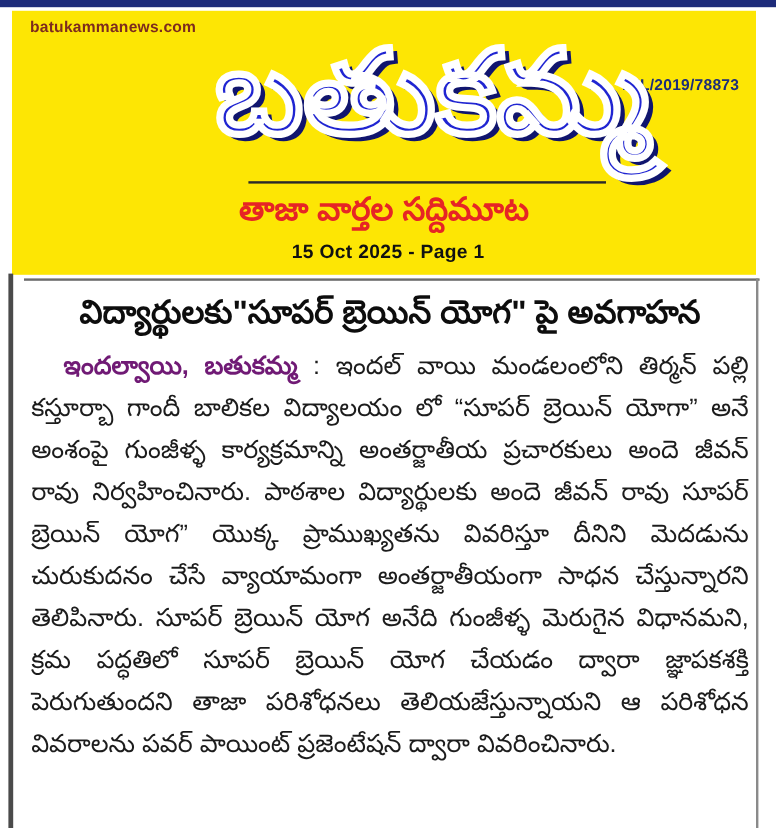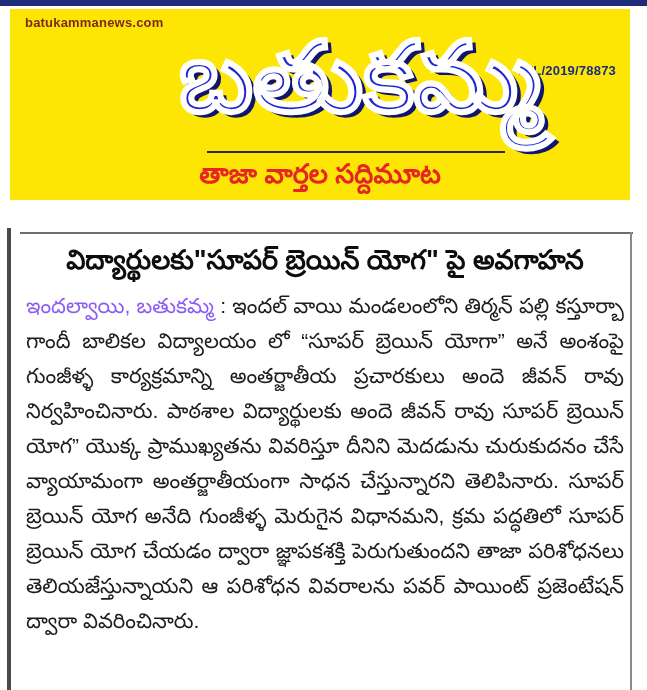--- a/index.html
+++ b/index.html
@@ -4,21 +4,21 @@
 <style>
   html,body{margin:0;padding:0;background:#ffffff;}
   body{font-family:"Liberation Sans","DejaVu Sans",sans-serif;}
   .page{
     position:relative;width:647px;height:690px;background:#ffffff;overflow:hidden;
   }
   .top-strip{
     position:absolute;left:0;top:0;width:647px;height:6px;background:#1d2b7a;
   }
   .masthead{
-    position:absolute;left:10px;top:9px;width:620px;height:191px;background:#fde604;
+    position:absolute;left:10px;top:9px;width:620px;height:220px;background:#fde604;
   }
   .site-url{
     position:absolute;left:15px;top:6px;font-size:13px;color:#7d2b1e;font-weight:bold;letter-spacing:.2px;
   }
   .reg-no{
     position:absolute;right:14px;top:6px;font-size:13px;color:#1b2d7a;font-weight:bold;letter-spacing:.2px;margin-top:48px;
   }
   .logo{
     position:absolute;left:0;top:8px;width:620px;text-align:center;
     font-size:98px;line-height:120px;font-weight:bold;color:#2025d2;
@@ -48,38 +48,39 @@
     position:absolute;left:630px;top:232px;width:2px;height:458px;background:#8a8a8a;
   }
   .headline{
     position:absolute;left:25px;top:240px;width:600px;text-align:center;
     font-size:27px;line-height:40px;font-weight:bold;color:#0d0d0d;
   }
   .body-text{
     position:absolute;left:26px;top:288px;width:598px;
     font-size:21px;line-height:35px;color:#1c1c1c;text-align:justify;
   }
-  .dateline-red{color:#8b5cf6;font-weight:normal;}
+  .dateline-red{color:#701a75;font-weight:bold;margin-left:27px;}
   .dateline-sep{color:#1c1c1c;}
 </style>
 </head>
 <body>
 
 <div class="page">
 
   <div class="top-strip"></div>
 
   <div class="masthead">
     <div class="site-url">batukammanews.com</div>
     <div class="reg-no">TEL/2019/78873</div>
     <div class="logo">బతుకమ్మ</div>
     <div class="logo-underline"></div>
     <div class="tagline">తాజా వార్తల సద్దిమూట</div>
   </div>
 
+  <div class="date-bar">15 Oct 2025 - Page 1</div>
 
   <div class="article-left-bar"></div>
   <div class="article-top-rule"></div>
   <div class="article-right-bar"></div>
 
   <div class="headline">విద్యార్థులకు"సూపర్ బ్రెయిన్ యోగ" పై అవగాహన</div>
 
   <div class="body-text">
     <span class="dateline-red">ఇందల్వాయి, బతుకమ్మ</span><span class="dateline-sep"> : </span><span>ఇందల్ వాయి మండలంలోని తిర్మన్ పల్లి కస్తూర్బా గాందీ బాలికల విద్యాలయం లో  “సూపర్ బ్రెయిన్ యోగా” అనే అంశంపై గుంజీళ్ళ కార్యక్రమాన్ని అంతర్జాతీయ ప్రచారకులు అందె జీవన్ రావు నిర్వహించినారు. పాఠశాల విద్యార్థులకు అందె జీవన్ రావు సూపర్ బ్రెయిన్ యోగ” యొక్క ప్రాముఖ్యతను వివరిస్తూ దీనిని మెదడును చురుకుదనం చేసే వ్యాయామంగా అంతర్జాతీయంగా సాధన చేస్తున్నారని తెలిపినారు. సూపర్ బ్రెయిన్ యోగ అనేది గుంజీళ్ళ మెరుగైన విధానమని, క్రమ పద్ధతిలో సూపర్ బ్రెయిన్ యోగ చేయడం ద్వారా జ్ఞాపకశక్తి పెరుగుతుందని తాజా పరిశోధనలు తెలియజేస్తున్నాయని ఆ పరిశోధన వివరాలను పవర్ పాయింట్ ప్రజెంటేషన్ ద్వారా వివరించినారు.</span>
   </div>

